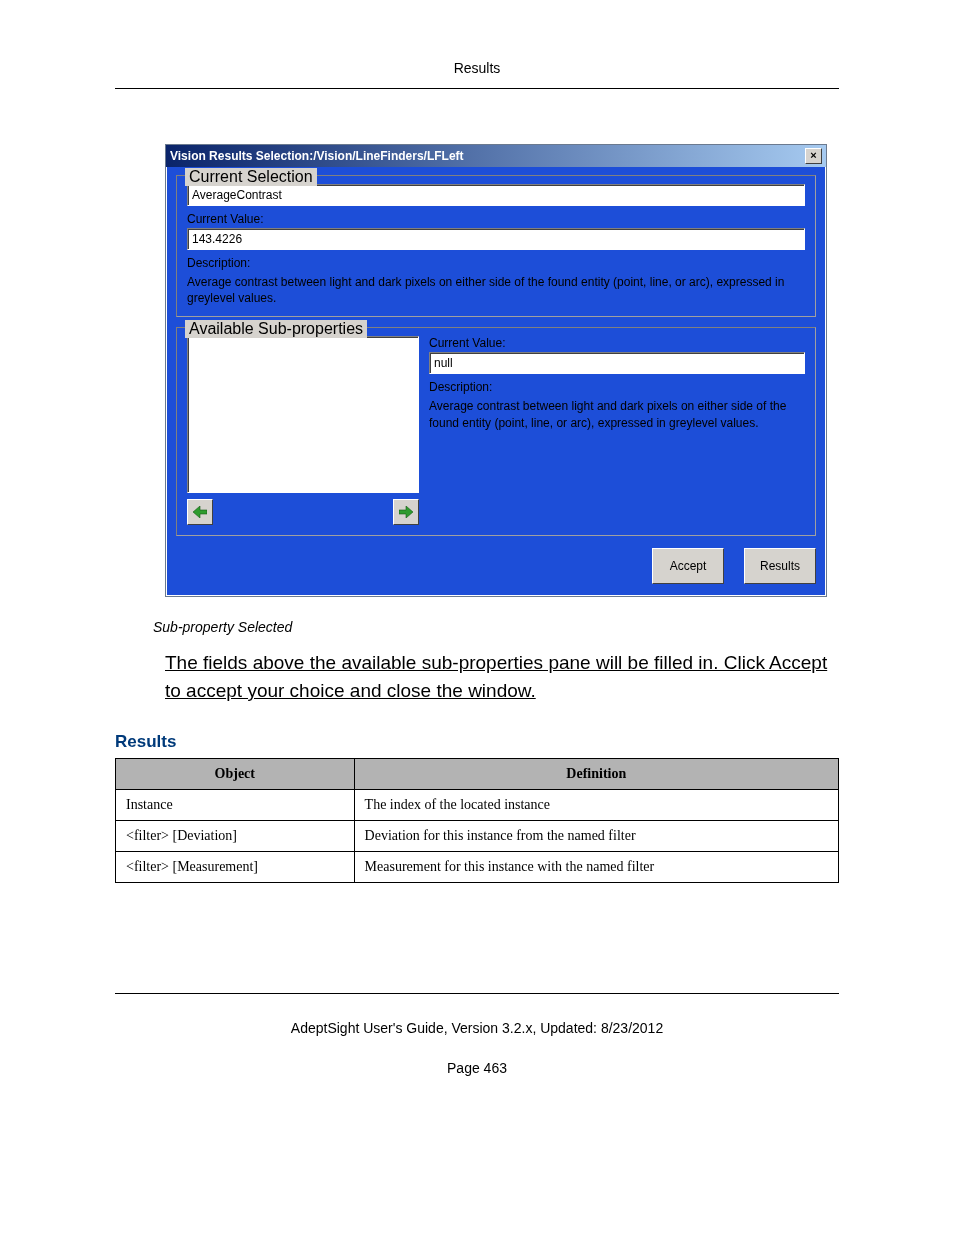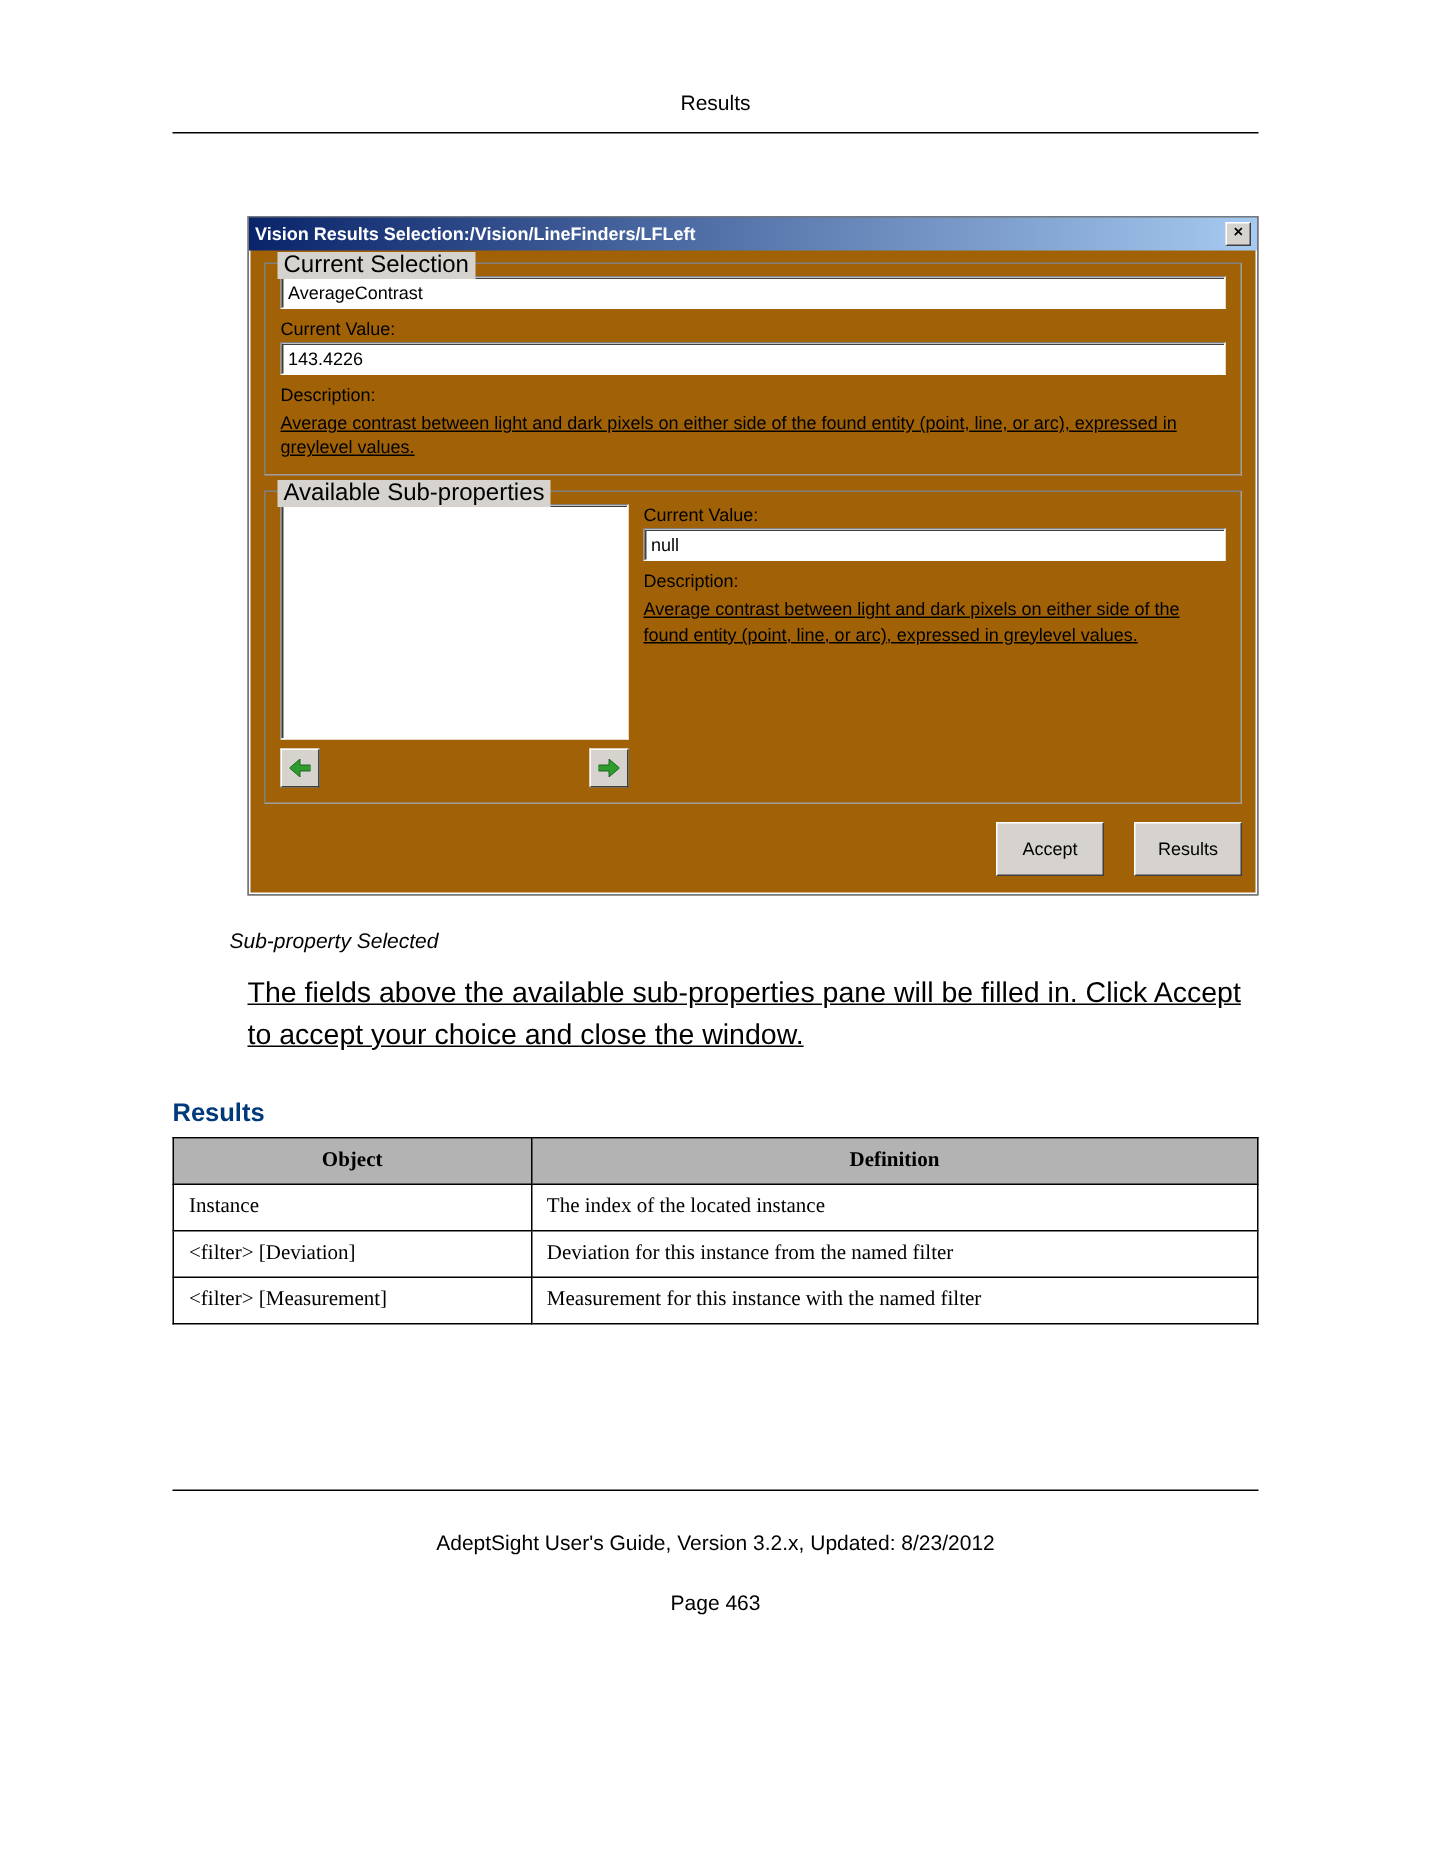--- a/index.html
+++ b/index.html
@@ -17,23 +17,23 @@
   }
   .header {
     text-align: center;
     font-size: 14px;
     padding-bottom: 12px;
     border-bottom: 1.5px solid #000;
     margin-bottom: 55px;
   }
   .dialog {
     margin-left: 50px;
-    margin-right: 0;
+    margin-right: 12px;
     border: 1px solid #6b7a8f;
-    background: #a16207;
+    background: #1d4ed8;
     box-shadow: 0 0 0 1px #fff inset;
   }
   .titlebar {
     background: linear-gradient(to right, #0a246a, #a6caf0);
     color: #fff;
     font-family: Tahoma, sans-serif;
     font-weight: bold;
     font-size: 12px;
     padding: 3px 4px;
     display: flex;
@@ -88,21 +88,20 @@
     box-shadow: inset 1px 1px 0 #404040;
     padding: 3px 4px;
     width: 100%;
     box-sizing: border-box;
     font-family: Tahoma, Arial, sans-serif;
     font-size: 12px;
   }
   .desc-static {
     margin-top: 4px;
     line-height: 1.35;
-    text-decoration: underline;
   }
   .subprops-row {
     display: flex;
     gap: 10px;
   }
   .listbox {
     background: #fff;
     border: 1px solid #808080;
     border-right-color: #fff;
     border-bottom-color: #fff;

